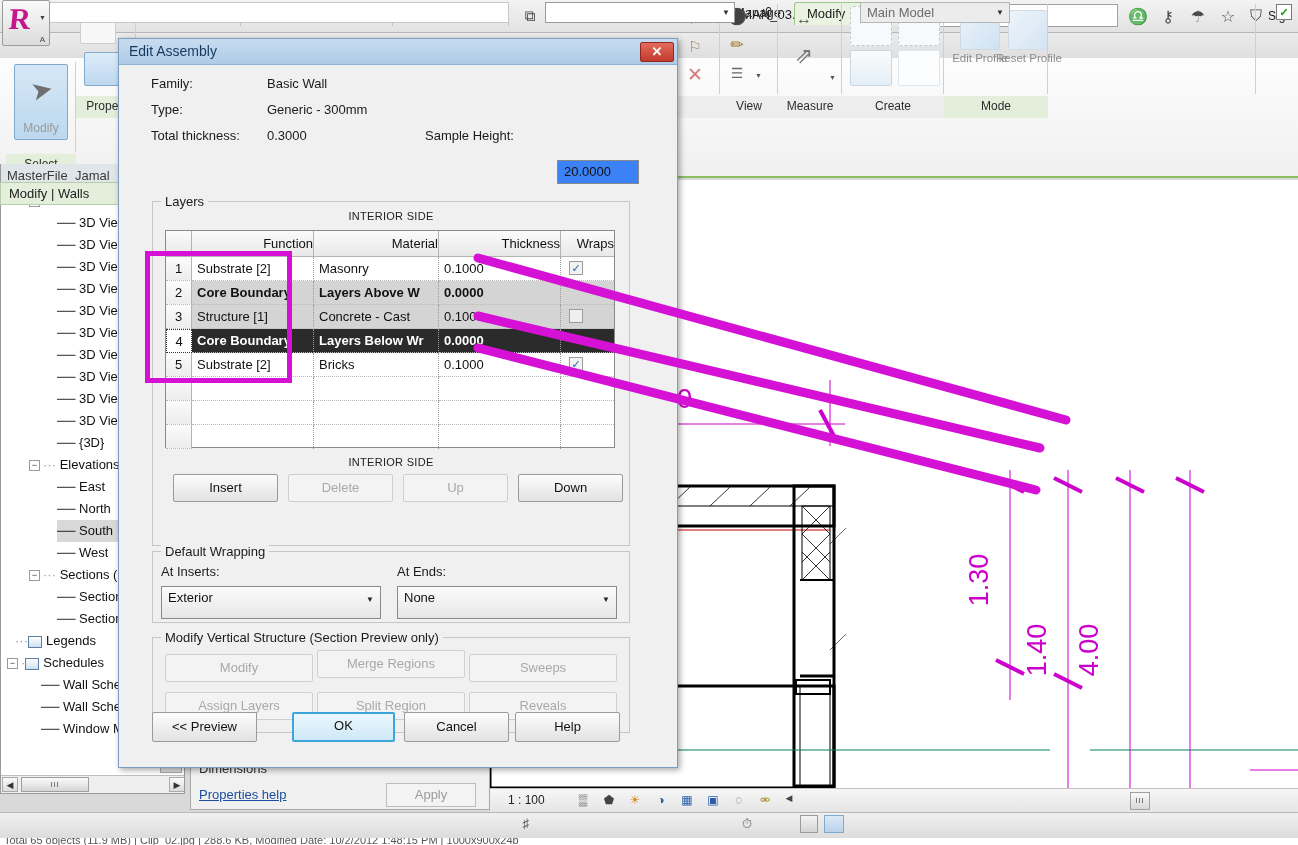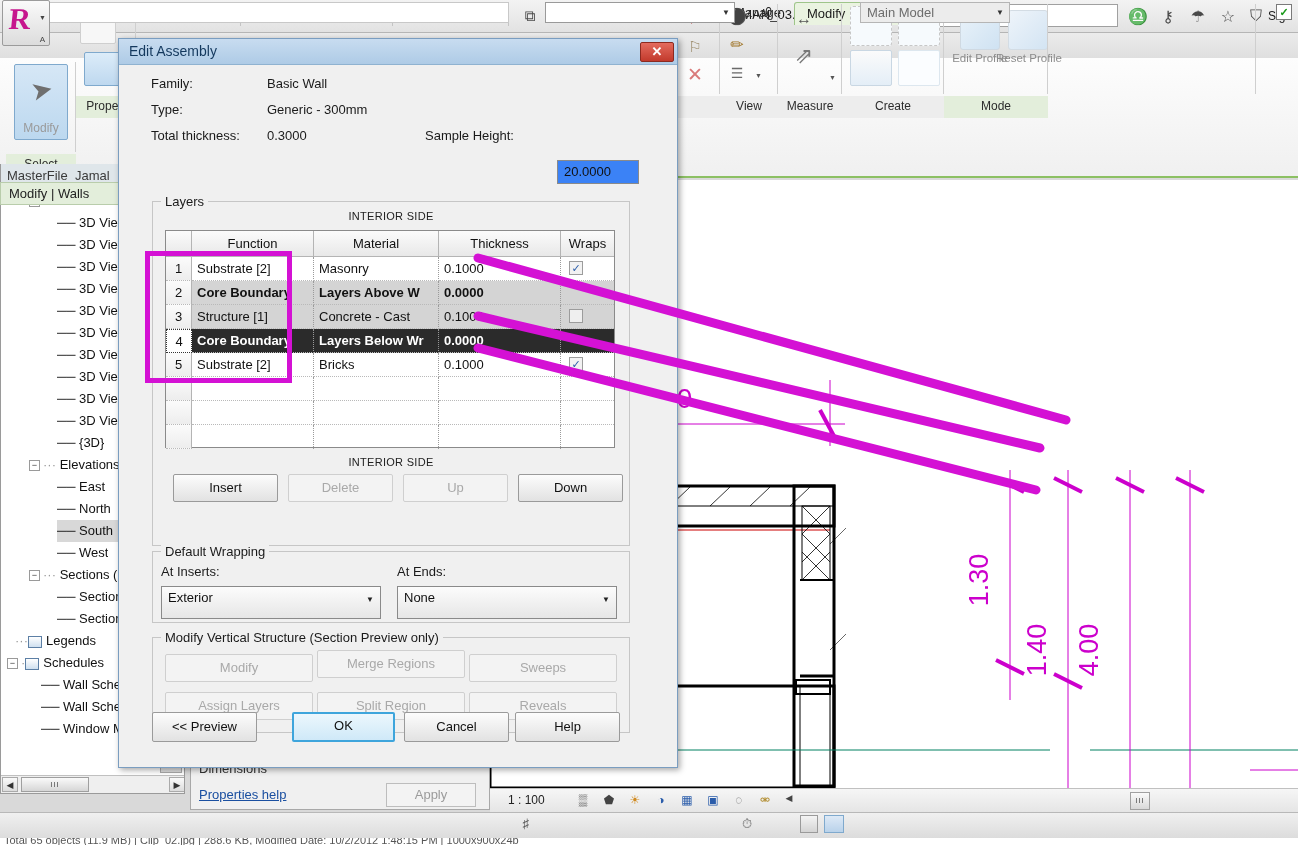--- a/index.html
+++ b/index.html
@@ -275,21 +275,21 @@
 
   
   #grid {
     position:absolute; left:12px; top:28px; width:450px; height:218px;
     background:#fff; border:1px solid #8a8a8a;
   }
   .ghead {
     position:absolute; top:0; height:26px;
     background:linear-gradient(#fbfbfb,#e8e8e8);
     border-right:1px solid #b4b4b4; border-bottom:1px solid #b4b4b4;
-    font-size:13px; color:#111; text-align:center; line-height:25px;
+    font-size:13px; color:#111; text-align:right; line-height:25px;
   }
   .grow { position:absolute; left:0; width:448px; height:24px; }
   .gcell {
     position:absolute; top:0; height:24px;
     font-size:13px; color:#111; line-height:23px;
     border-right:1px dotted #9a9a9a; border-bottom:1px dotted #b9b9b9;
     overflow:hidden; white-space:nowrap;
   }
   .gcell.num { text-align:center; background:linear-gradient(#fbfbfb,#ededed); border-right:1px solid #b4b4b4; }
   .gcell.pad { padding-left:5px; }

